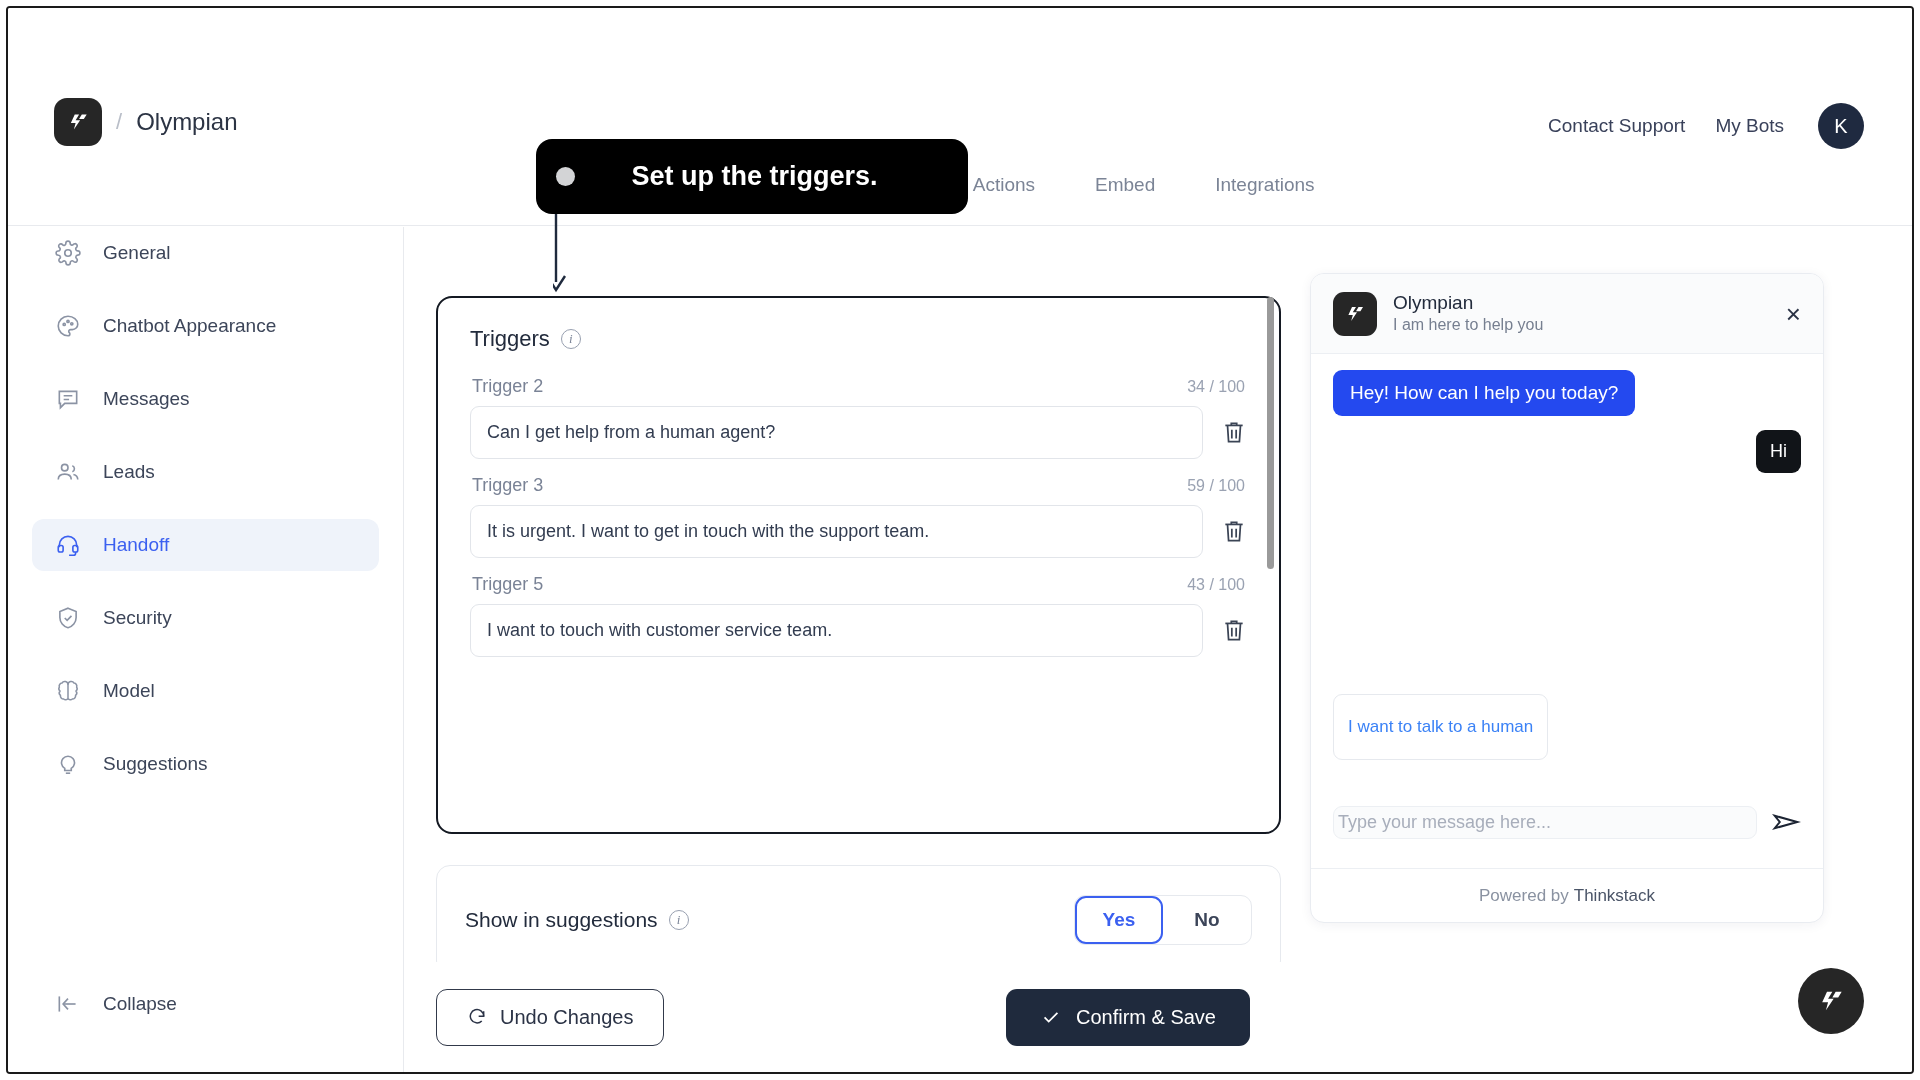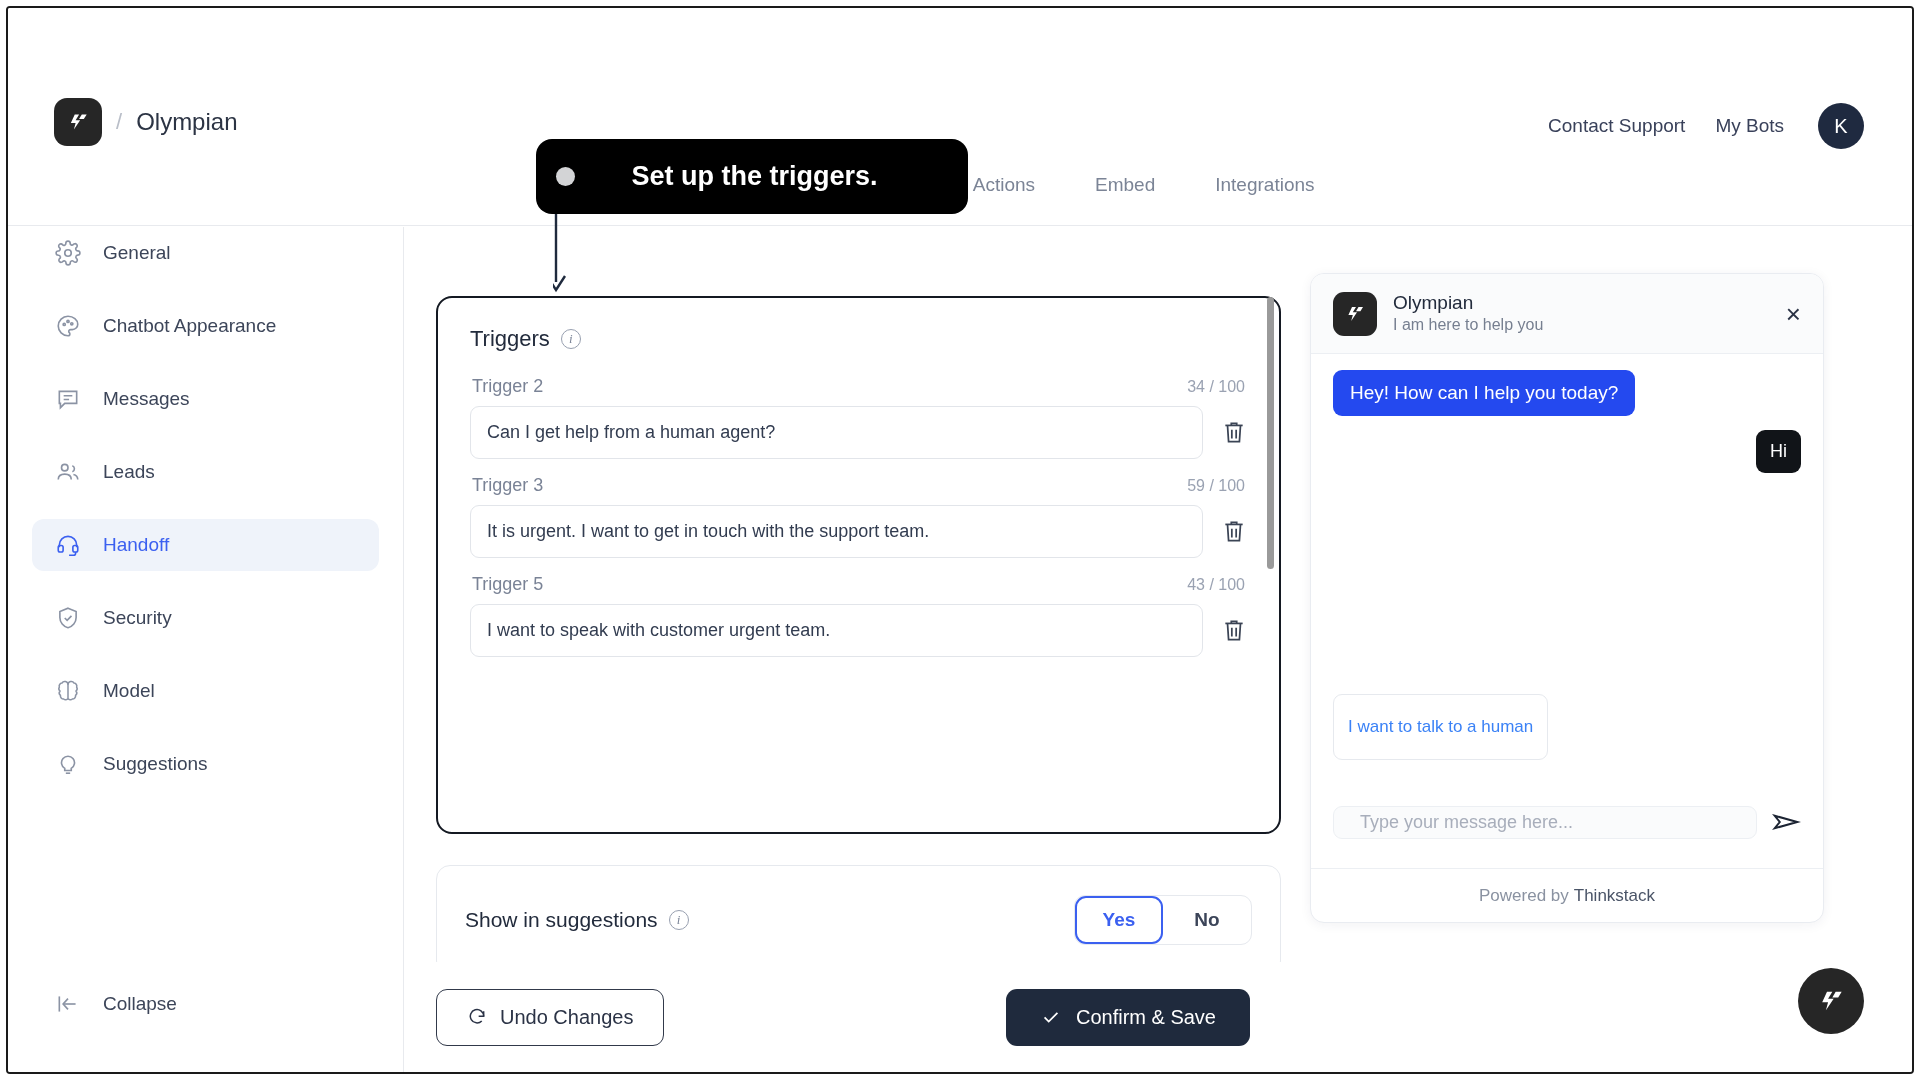--- a/index.html
+++ b/index.html
@@ -204,21 +204,21 @@
   .chip-row { position: absolute; left: 22px; bottom: 16px; }
   .chip {
     display: inline-block; border: 1.3px solid #e6e9ee; border-radius: 9px;
     padding: 22px 14px; font-size: 17px; color: #3b82f6; background: #fff; cursor: pointer;
   }
   .chat-input-row {
     height: 92px; display: flex; align-items: center; gap: 14px; padding: 0 22px;
   }
   .chat-input {
     flex: 1; height: 33px; background: #fafbfc; border: 1.3px solid #eceff3;
-    border-radius: 9px; display: flex; align-items: center; padding: 0 26px;
+    border-radius: 9px; display: flex; align-items: center; padding: 0 4px;
     font-size: 18px; color: #a8aebb;
   }
   .send-icon { width: 30px; height: 30px; cursor: pointer; flex: none; }
   .chat-foot {
     height: 54px; border-top: 1px solid #eceff3; display: flex;
     align-items: center; justify-content: center;
     font-size: 17px; color: #8a92a1;
   }
   .chat-foot b { color: #4a5467; font-weight: normal; margin-left: 5px; }
   .fab {
@@ -411,21 +411,21 @@
             </span>
           </div>
         </div>
 
         <div class="trigger-block">
           <div class="trigger-head">
             <span class="trigger-label">Trigger 5</span>
             <span class="trigger-count">43 / 100</span>
           </div>
           <div class="trigger-row">
-            <div class="trigger-input">I want to speak with customer urgent team.</div>
+            <div class="trigger-input">I want to touch with customer service team.</div>
             <span class="trash-btn">
               <svg viewBox="0 0 24 26" fill="none">
                   <g stroke="#3b4455" stroke-width="1.6" fill="none">
                     <path d="M4 6h16"></path>
                     <path d="M9.5 6V4.2h5V6"></path>
                     <path d="M6 6l1 15h10l1-15"></path>
                     <path d="M10 10v8M14 10v8"></path>
                   </g>
                 </svg>
             </span>

